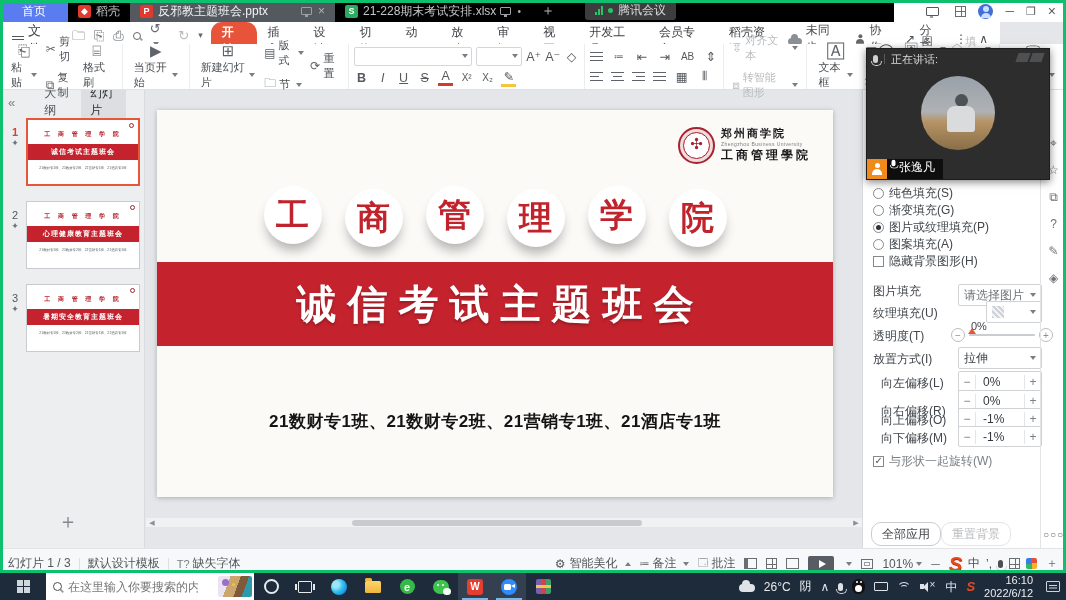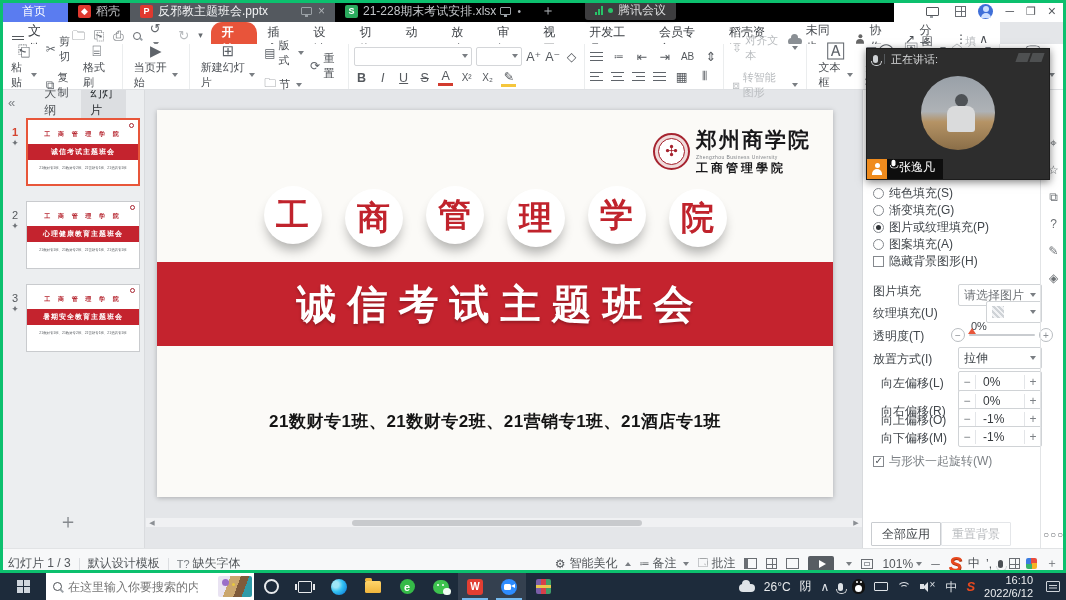--- a/index.html
+++ b/index.html
@@ -79,21 +79,21 @@
 #chat-pill .txt{font-size:10px;color:#b9bcbf;flex:1}
 #chat-pill .arr{color:#c6c9cc;font-size:11px;border-left:1px solid #6a6d71;padding-left:5px}
 #add-slide{position:absolute;left:58px;top:418px;font-size:20px;color:#85898e}
 
 #canvas{position:absolute;left:146px;top:90px;width:716px;height:458px;background:#e4e6e9}
 #slide{position:absolute;left:11px;top:20px;width:676px;height:387px;background:#fbfaf7;box-shadow:0 1px 5px rgba(0,0,0,.25)}
 #slide-badge{position:absolute;right:22px;top:16px;display:flex;align-items:center;gap:6px}
 .emblem{width:37px;height:37px;border-radius:50%;border:2.5px solid #a62430;background:radial-gradient(circle,#fff 52%,#f0dcdc 53%);position:relative}
 .emblem::before{content:"";position:absolute;inset:3px;border-radius:50%;border:1px solid #a62430}
 .emblem::after{content:"✣";position:absolute;left:0;right:0;top:50%;transform:translateY(-54%);text-align:center;color:#a62430;font-size:15px}
-.badge-cn{font-size:21px;font-weight:bold;color:#18181a;letter-spacing:2px;font-family:"Liberation Serif","DejaVu Serif",serif}
+.badge-cn{font-size:11px;font-weight:bold;color:#18181a;letter-spacing:2px;font-family:"Liberation Serif","DejaVu Serif",serif}
 .badge-en{font-size:5px;color:#7d8185;letter-spacing:.4px}
 .badge-col{font-size:12px;font-weight:bold;color:#18181a;letter-spacing:3px;font-family:"Liberation Serif","DejaVu Serif",serif}
 #circle-row{position:absolute;left:0;right:0;top:76px;display:flex;justify-content:center;gap:23px}
 .cchar{width:58px;height:58px;border-radius:50%;background:#fff;box-shadow:0 9px 12px -3px rgba(0,0,0,.3);display:flex;align-items:center;justify-content:center;font-size:33px;font-weight:bold;color:#c0232c}
 .cchar:nth-child(even){transform:translateY(3px)}
 #red-banner{position:absolute;left:0;right:0;top:152px;height:84px;background:#c4232e;display:flex;align-items:center;justify-content:center}
 #slide-title{color:#fff;font-size:40px;font-weight:bold;letter-spacing:11px;padding-left:11px;text-shadow:0 2px 3px rgba(0,0,0,.25)}
 #slide-subtitle{position:absolute;left:0;right:0;top:300px;text-align:center;font-size:17px;font-weight:bold;color:#141414;letter-spacing:.5px}
 #hscroll{position:absolute;left:0;right:0;top:428px;height:9px;background:#f0f1f3;display:flex;align-items:center}
 #hscroll .arrL,#hscroll .arrR{font-size:7px;color:#8b8f94;width:12px;text-align:center}
@@ -111,21 +111,21 @@
 .cbox{width:11px;height:11px;border:1px solid #85898e;flex:none;position:relative;background:#fff}
 .cbox.checked::after{content:"✓";position:absolute;left:0.5px;top:-2.5px;font-size:10px;color:#4d5257}
 .ddown{height:22px;border:1px solid #d0d3d6;border-radius:2px;display:flex;align-items:center;padding:0 5px;justify-content:space-between;background:#fff}
 .spin{position:absolute;left:95px;width:84px;height:21px;border:1px solid #d0d3d6;border-radius:2px;display:flex;align-items:center;background:#fff}
 .spin .mp{width:17px;text-align:center;color:#7c8085;border-right:1px solid #e3e5e8;font-size:12px}
 .spin .mp.plus{border-right:none;border-left:1px solid #e3e5e8}
 .spin .val{flex:1;padding-left:7px;font-size:12px;color:#34383c}
 .slider-track{position:relative;width:66px;height:2px;background:#c9ccd0;border-radius:1px}
 .slider-mark{position:absolute;left:-1px;top:-6px;width:0;height:0;border-left:4px solid transparent;border-right:4px solid transparent;border-bottom:6px solid #e8563a}
 .pmbtn{width:14px;height:14px;border:1px solid #b9bdc1;border-radius:50%;color:#8b8f94;font-size:10px;display:flex;align-items:center;justify-content:center}
-.panel-btn{position:absolute;height:24px;border:1px solid #c9ccd0;border-radius:1px;background:#fff;display:flex;align-items:center;justify-content:center;font-size:12px;color:#3f4347;padding:0 10px}
+.panel-btn{position:absolute;height:24px;border:1px solid #c9ccd0;border-radius:10px;background:#fff;display:flex;align-items:center;justify-content:center;font-size:12px;color:#3f4347;padding:0 10px}
 .panel-btn.disabled{border-color:#e4e6e9;color:#b9bcbf}
 #ric-strip{position:absolute;right:0;top:0;width:26px;height:458px;border-left:1px solid #e2e4e6;display:flex;flex-direction:column;align-items:center;padding-top:46px;gap:13px;color:#6d7175;font-size:12px}
 #ric-strip .more{position:absolute;bottom:8px;font-size:10px;letter-spacing:1px}
 
 #meet{position:absolute;left:866px;top:48px;width:184px;height:132px;background:#2d2d2d;border:1px solid #1d1d1d;z-index:60;box-shadow:0 2px 8px rgba(0,0,0,.5)}
 #meet .mhead{height:20px;display:flex;align-items:center;padding:0 6px;gap:6px;color:#d9dadb;font-size:11px}
 .mic-ic{display:inline-block;width:5px;height:8px;background:#cfd2d5;border-radius:2.5px;position:relative}
 .mic-ic::after{content:"";position:absolute;left:-2px;bottom:-3px;width:9px;height:4px;border:1px solid #cfd2d5;border-top:none;border-radius:0 0 5px 5px}
 #meet .mdiv{width:1px;height:10px;background:#55595d}
 #meet .wm{position:absolute;right:6px;top:4px;display:flex;gap:2px;opacity:.3}

